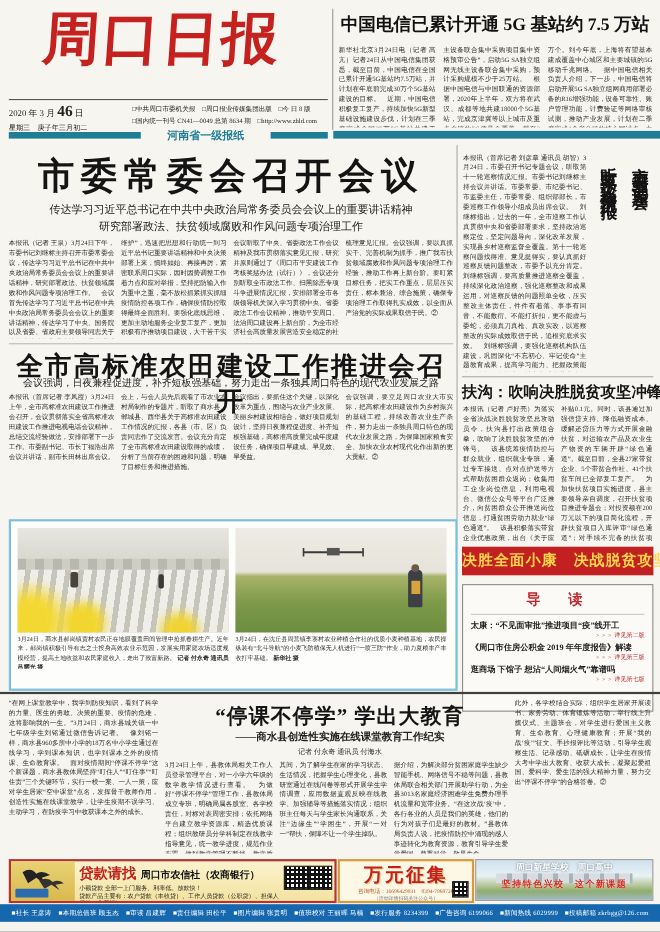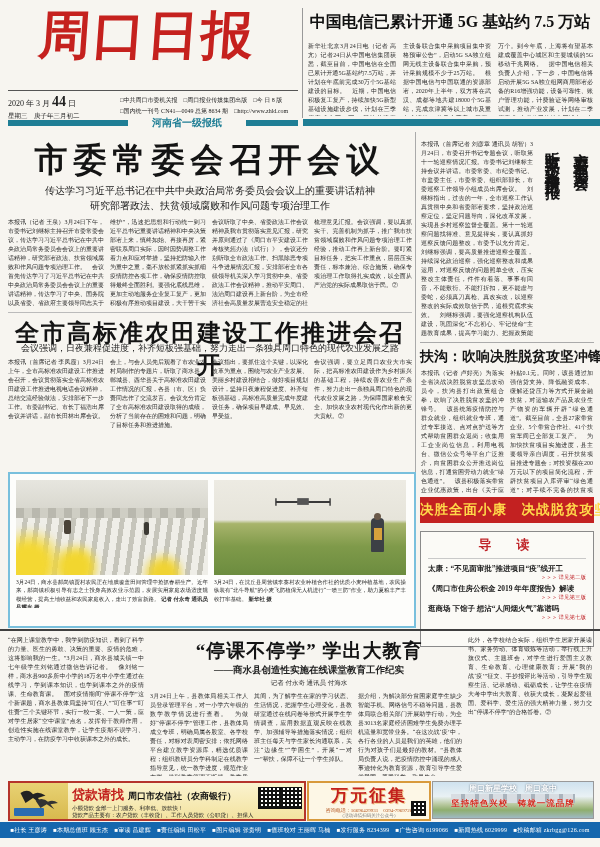--- a/index.html
+++ b/index.html
@@ -24,21 +24,21 @@
 
   <div class="abs" style="left:18px;top:0px;width:258px;height:72px;display:flex;align-items:center;justify-content:center;">
     <span style="font-size:52px;font-weight:900;color:#c5211e;letter-spacing:2px;transform:skewX(-4deg);font-family:'Liberation Serif',serif;">周口日报</span>
   </div>
 
   <div class="abs rule" style="left:8px;top:90px;width:290px;height:1px;"></div>
 
   <div class="abs" style="left:8px;top:94px;width:108px;">
     <div style="font-size:8px;color:#222;white-space:nowrap;">
       <span>2020 年 3 月</span>
-      <span style="font-size:14px;font-weight:bold;">44</span>
+      <span style="font-size:14px;font-weight:bold;">46</span>
       <span>日</span>
     </div>
     <div style="font-size:6.5px;color:#222;margin-top:2px;">星期三　庚子年三月初二</div>
   </div>
 
   <div class="abs" style="left:120px;top:95px;width:180px;">
     <div style="font-size:6px;color:#222;line-height:1.9;white-space:nowrap;overflow:hidden;">□中共周口市委机关报　□周口报业传媒集团出版　□今 日 8 版</div>
     <div style="font-size:6px;color:#222;line-height:1.9;white-space:nowrap;overflow:hidden;">□国内统一刊号 CN41—0049 总第 8634 期　□http://www.zhld.com</div>
   </div>
 
@@ -172,21 +172,21 @@
   <div class="abs" style="left:307px;top:781px;width:120px;height:36px;border:2px solid #d89a3c;background:#fdf7e6;overflow:hidden;">
     <div style="font-size:17px;font-weight:900;color:#c2201c;text-align:center;letter-spacing:2px;margin-top:1px;text-shadow:1px 1px 0 #f3c98a;">万元征集</div>
     <div style="font-size:5px;color:#b3541e;text-align:center;">咨询电话：16696429931　0394-7969726</div>
     <div style="font-size:4.5px;color:#777;text-align:center;">（活动详情扫码关注公众号）</div>
     <div class="qr" style="position:absolute;right:3px;bottom:3px;width:13px;height:13px;"></div>
   </div>
 
   <div class="abs" style="left:432px;top:781px;width:160px;height:36px;border:1px solid #999;overflow:hidden;background:linear-gradient(#cfe2ef 0%,#e9f1f4 40%,#b9c9a0 62%,#8fae6e 78%,#9fb9c4 100%);">
     <div style="position:absolute;left:18px;top:12px;width:124px;height:9px;background:repeating-linear-gradient(90deg,#d8dde2 0 10px,#aab4bd 10px 14px);"></div>
     <div style="font-size:8px;font-weight:bold;color:#fff;text-align:center;margin-top:1px;text-shadow:0 0 2px #567;">周口新星学校　周口高中</div>
-    <div style="position:absolute;left:0;top:16px;width:100%;font-size:8.5px;font-weight:900;color:#d22a1e;text-align:center;letter-spacing:1px;text-shadow:0 0 1px #fff;">坚持特色兴校　铸就一流品牌</div>
+    <div style="position:absolute;left:0;top:16px;width:100%;font-size:8.5px;font-weight:900;color:#d22a1e;text-align:center;letter-spacing:1px;text-shadow:0 0 1px #fff;">坚持特色兴校　这个新课题</div>
   </div>
 
   <div class="abs" style="left:0;top:822px;width:600px;height:16px;background:#1567ae;display:flex;align-items:center;justify-content:center;">
     <span style="color:#fff;font-size:6px;white-space:nowrap;letter-spacing:0.2px;">■社长 王彦涛　■本期总值班 顾玉杰　■审读 吕建辉　■责任编辑 田松平　■图片编辑 张贵明　■值班校对 王丽晖 马楠　■发行服务 8234399　■广告咨询 6199066　■新闻热线 6029999　■投稿邮箱 zkrbgg@126.com</span>
   </div>
 
   <div class="abs dotrow" style="left:140px;top:841px;">
     
   </div>
   <div class="abs dotrow" style="left:345px;top:841px;">

